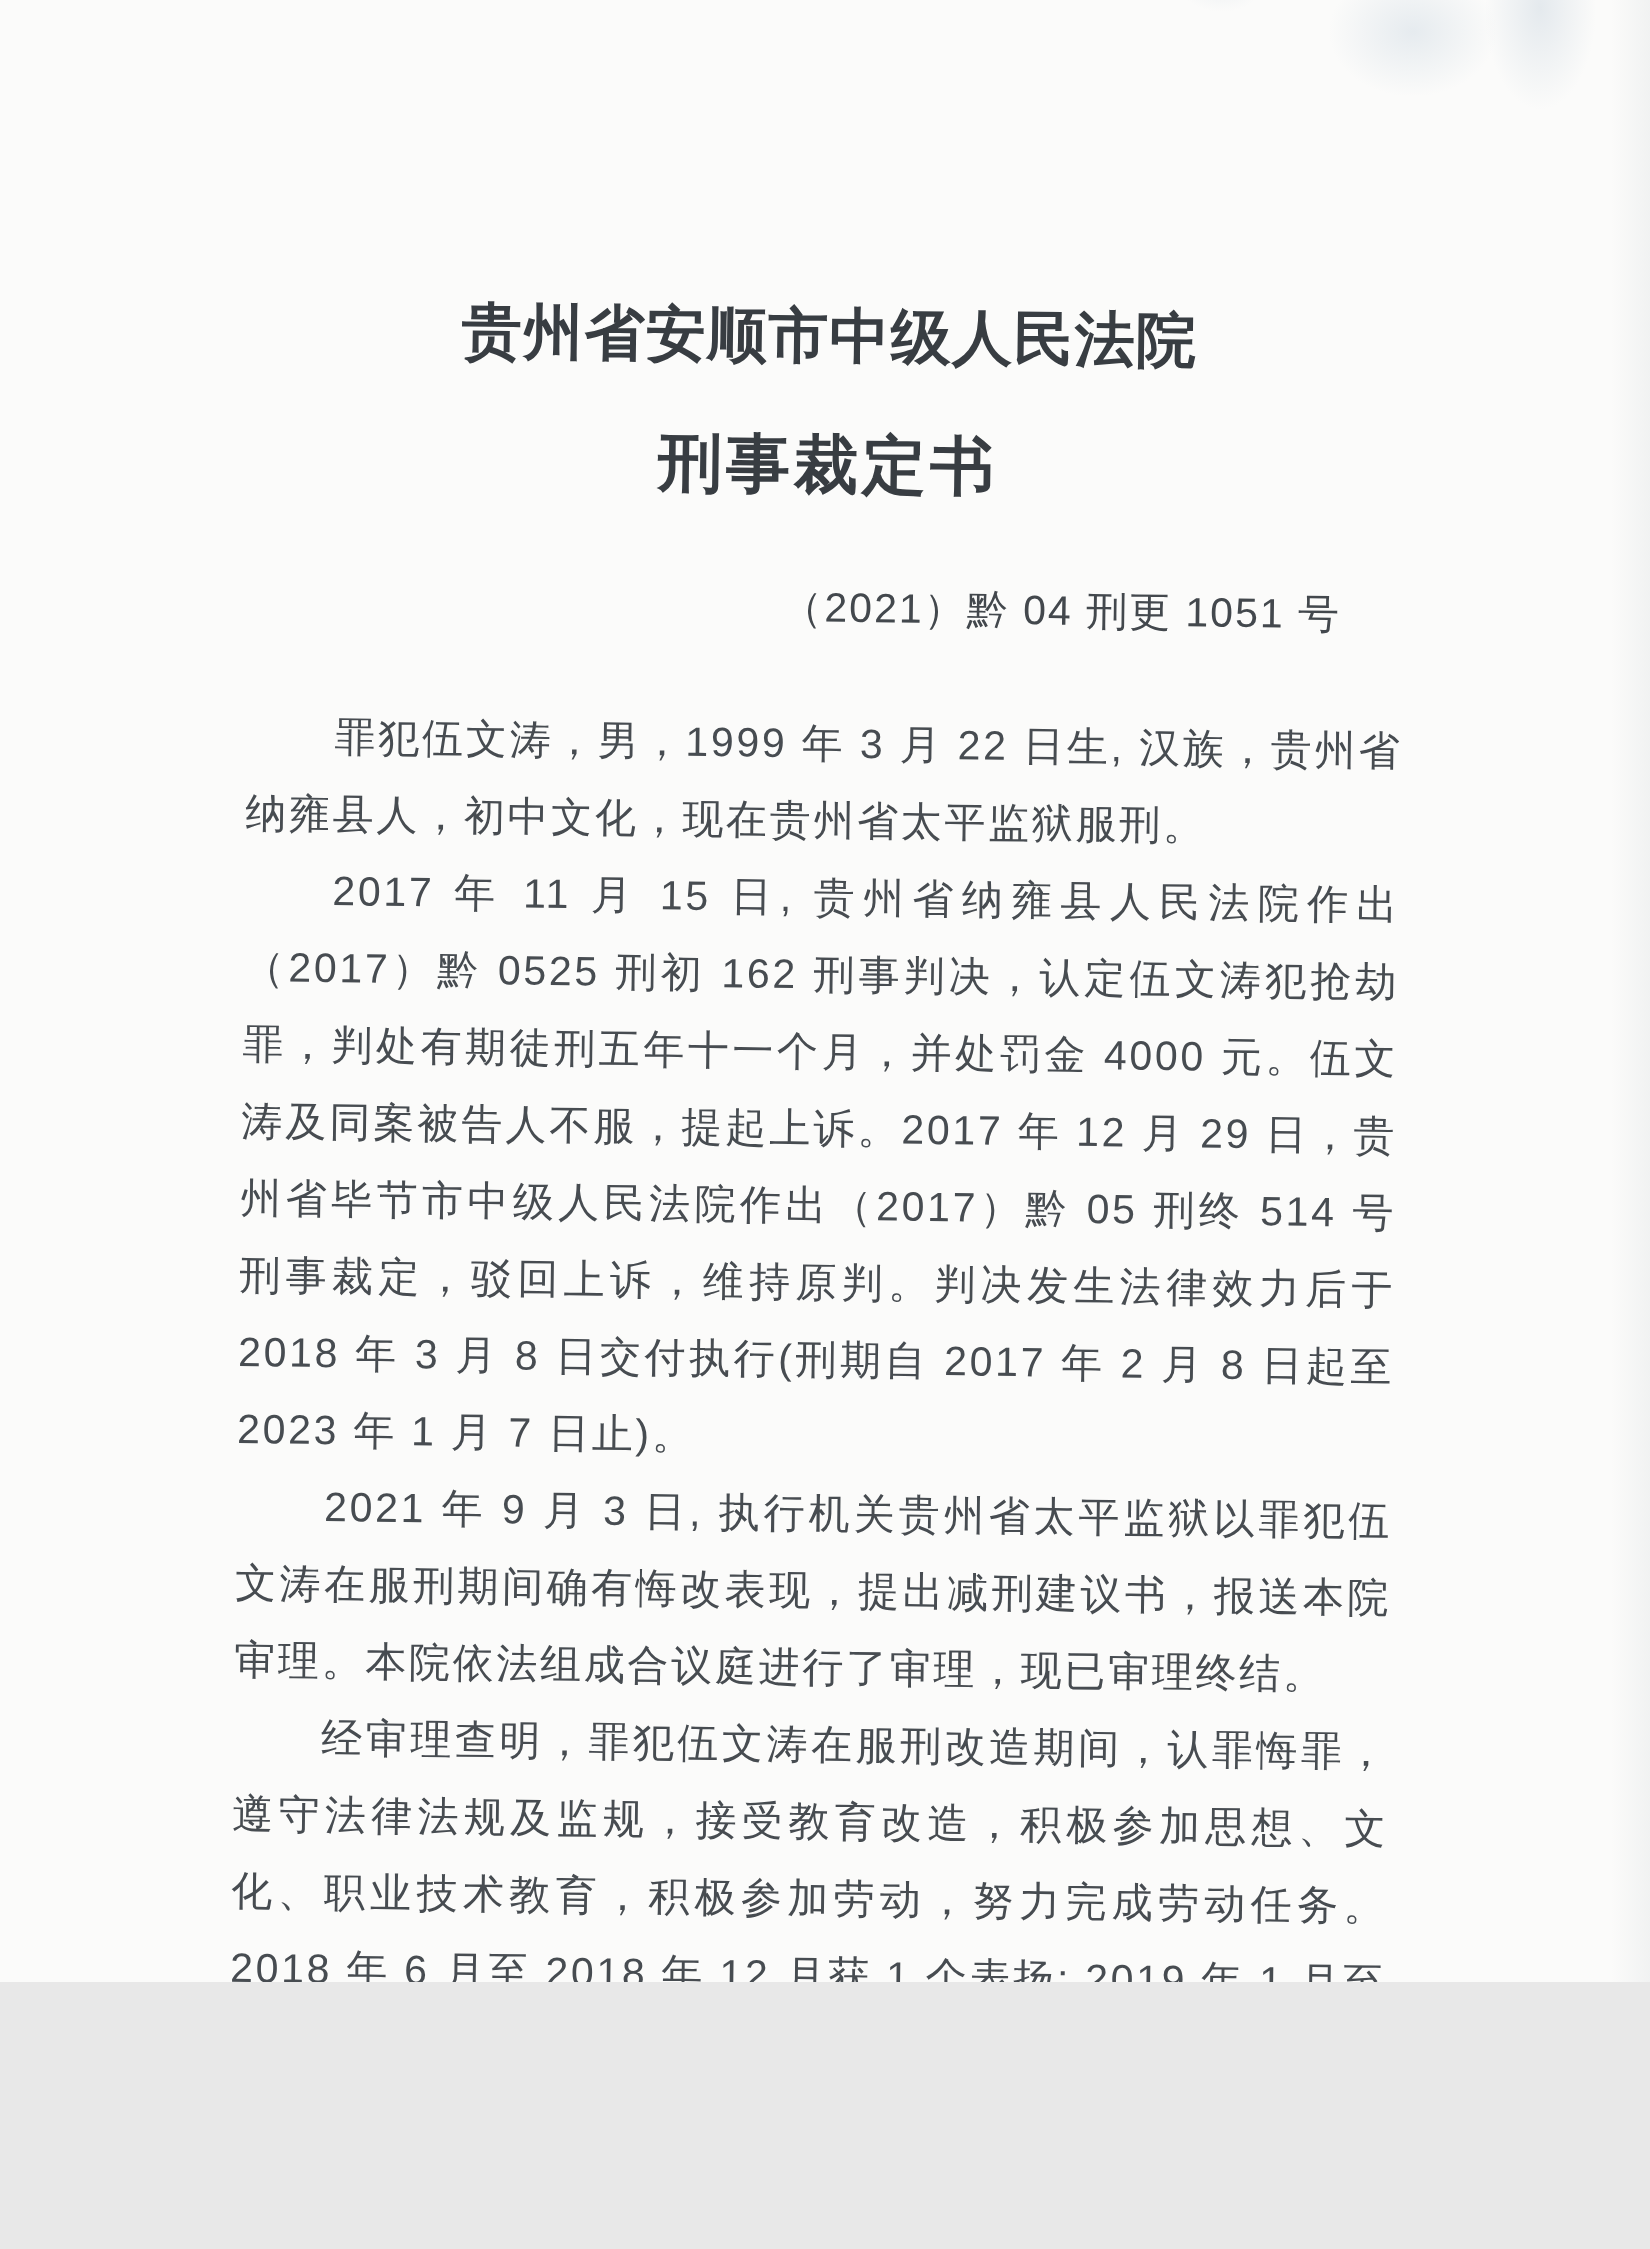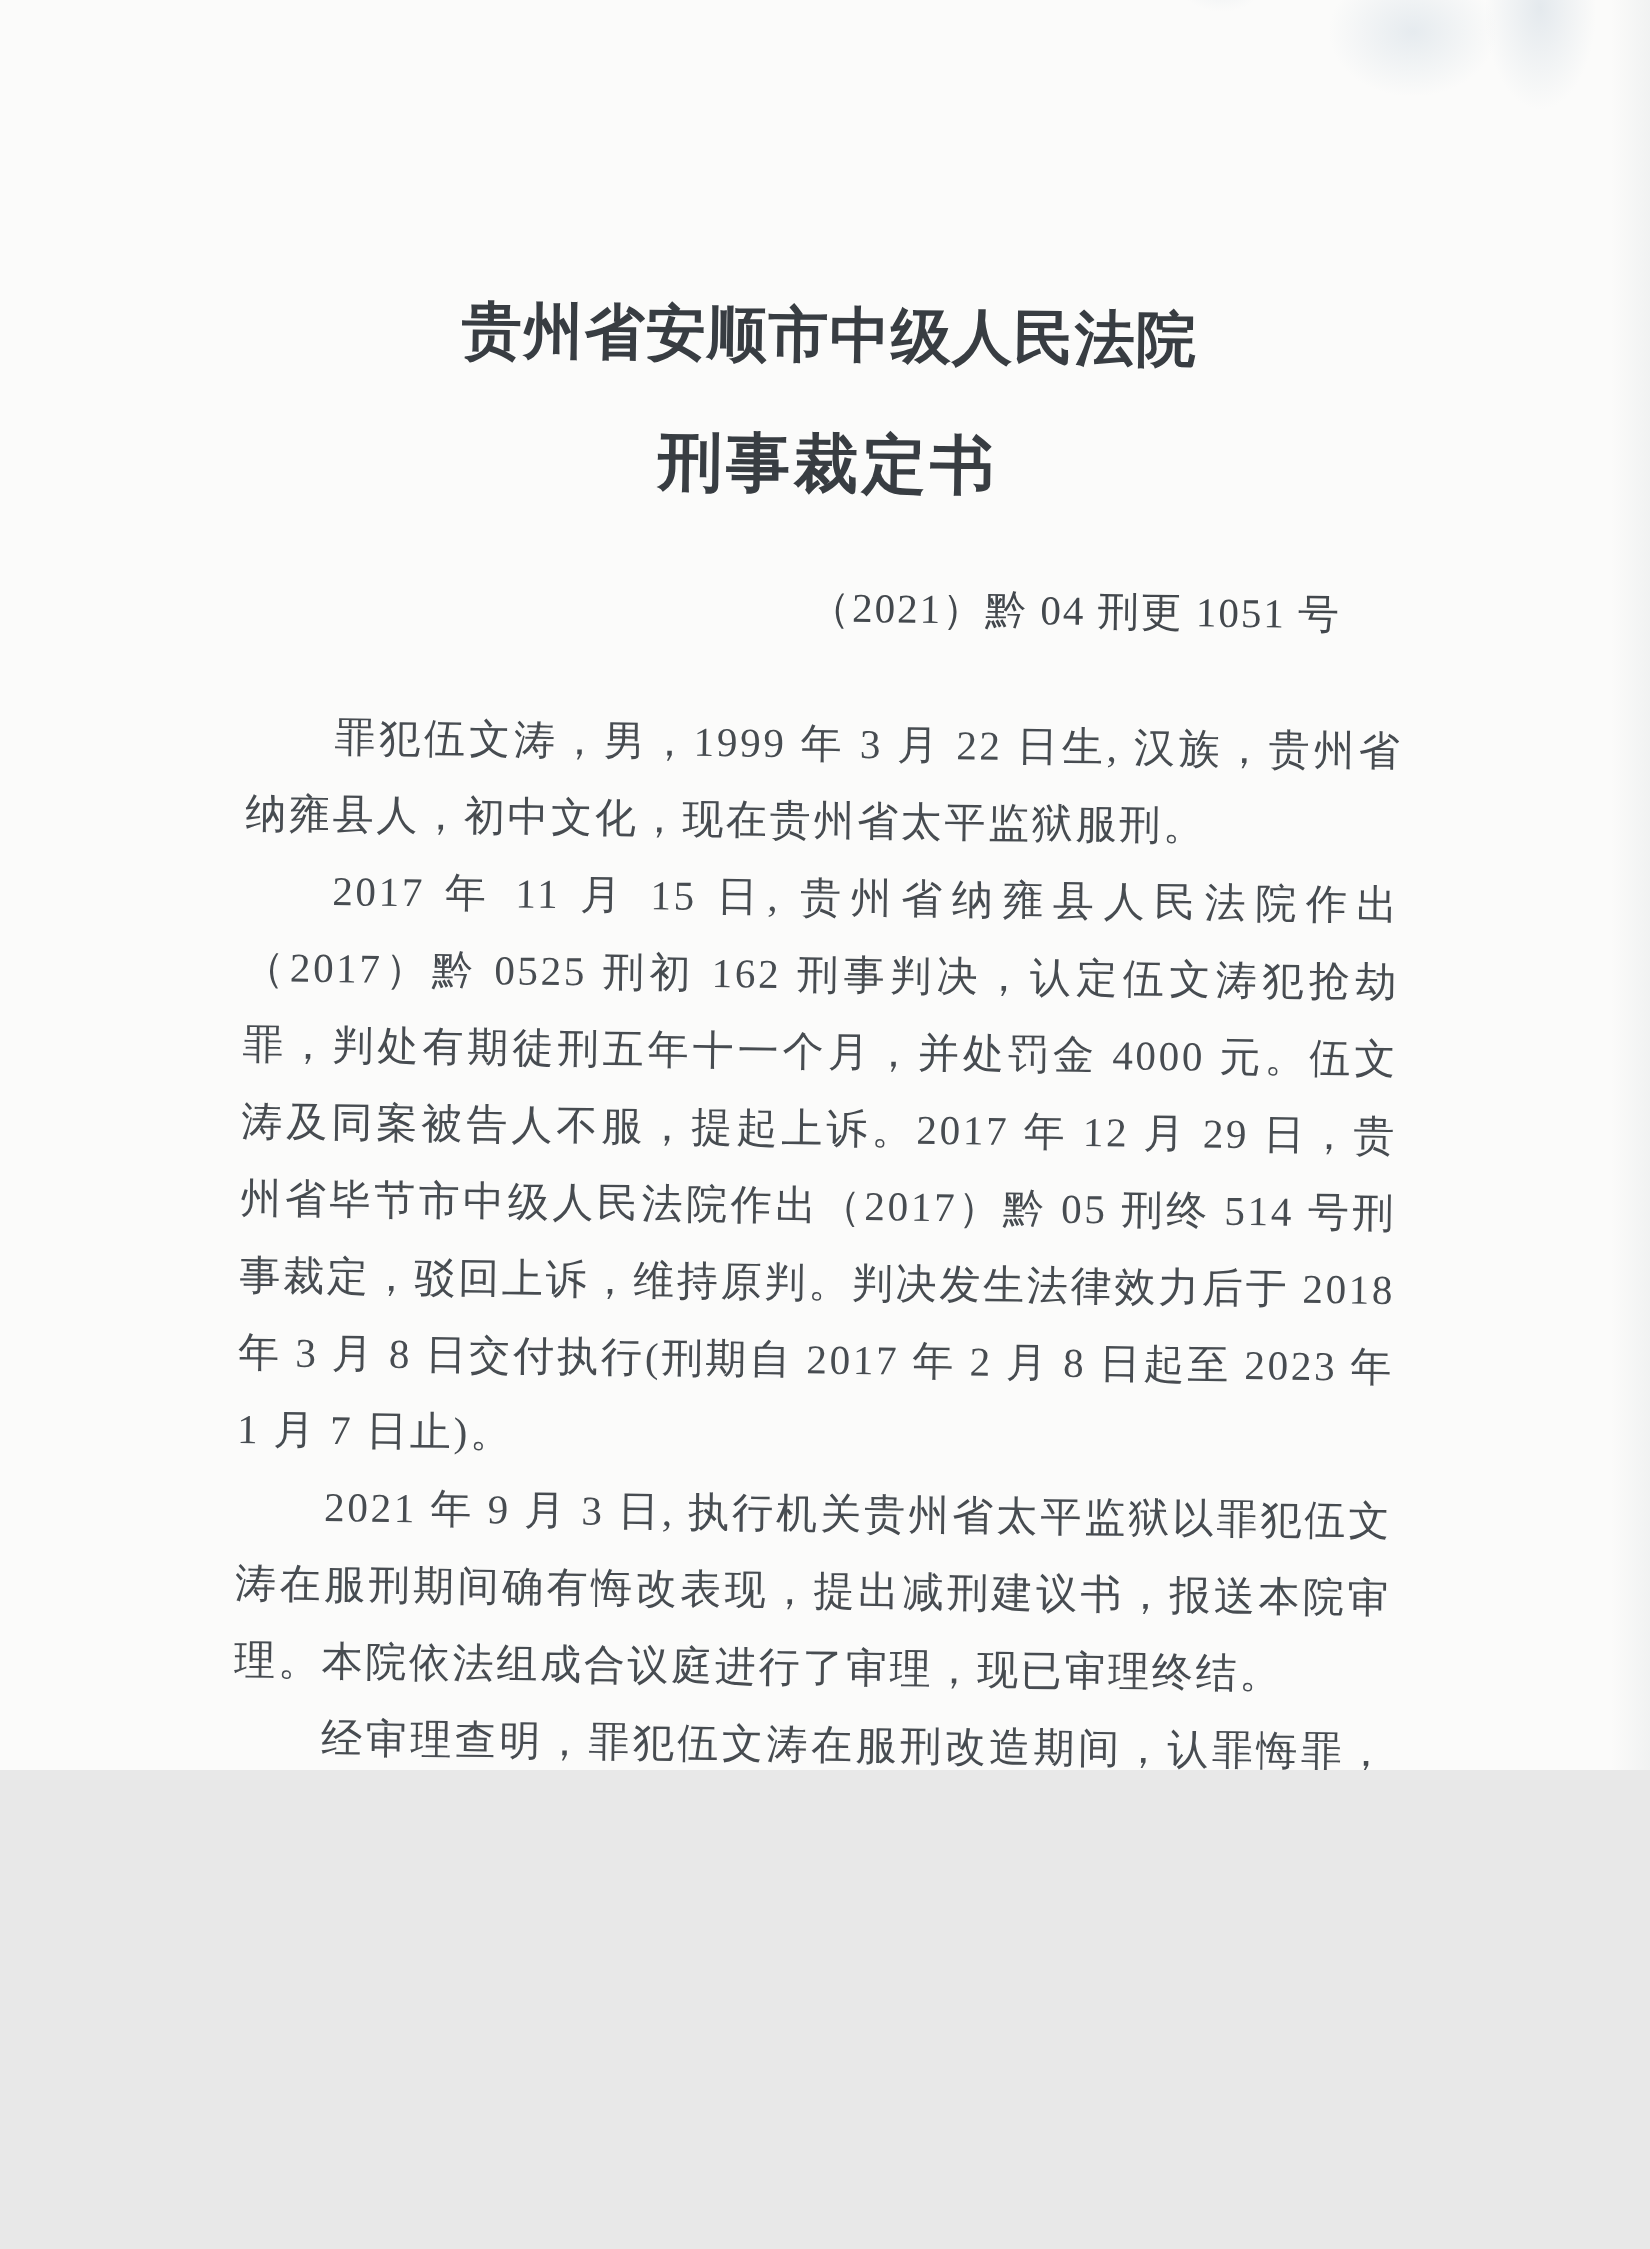--- a/index.html
+++ b/index.html
@@ -3,25 +3,25 @@
 <meta charset="utf-8">
 <style>
   html, body {
     margin: 0;
     padding: 0;
     background: #e8e8e8;
   }
   .page {
     position: relative;
     width: 1651px;
-    height: 1770px;
+    height: 1982px;
     margin: 0 auto;
     background: #fbfbfa;
     overflow: hidden;
-    font-family: Liberation Serif, serif;
+    font-family: Liberation Sans, sans-serif;
   }
   
   .smudge-top-right {
     position: absolute;
     left: 1030px; top: -40px;
     width: 638px; height: 239px;
     background:
       radial-gradient(ellipse 120px 93px at 60% 30%, rgba(190,205,218,0.35), rgba(190,205,218,0) 70%),
       radial-gradient(ellipse 80px 146px at 80% 20%, rgba(175,192,208,0.30), rgba(175,192,208,0) 70%),
       radial-gradient(ellipse 60px 40px at 30% 10%, rgba(200,210,220,0.25), rgba(200,210,220,0) 70%);

